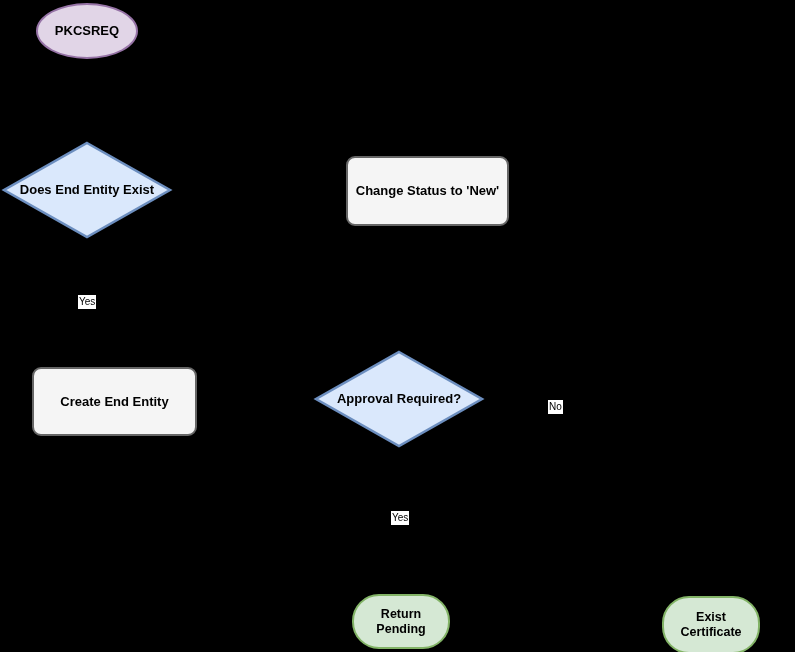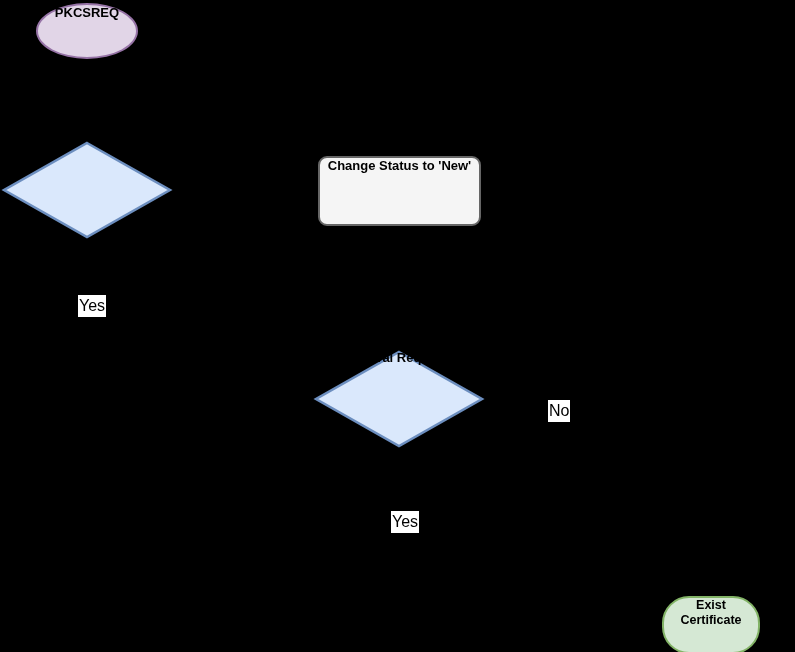--- a/index.html
+++ b/index.html
@@ -11,21 +11,21 @@
   .canvas {
     position: relative;
     width: 795px;
     height: 652px;
     background: #000000;
     overflow: hidden;
   }
   .node {
     position: absolute;
     display: flex;
-    align-items: flex-start;
+    align-items: center;
     justify-content: center;
     box-sizing: border-box;
     text-align: center;
   }
   .node-label {
     font-weight: bold;
     font-size: 13px;
     color: #000000;
     line-height: 1.2;
     padding: 0 4px;
@@ -35,20 +35,21 @@
   
   .ellipse {
     background: #E1D5E7;
     border: 2px solid #9673A6;
     border-radius: 50%;
   }
   .process {
     background: #F5F5F5;
     border: 2px solid #666666;
     border-radius: 9px;
+    margin-left: 28px;
   }
   .terminator {
     background: #D5E8D4;
     border: 2px solid #82B366;
     border-radius: 27px;
   }
   .terminator .node-label { font-size: 12.5px; }
   .diamond { background: transparent; border: none; }
   .diamond svg {
     position: absolute;
@@ -68,21 +69,21 @@
   .pos-create-end-entity  { left: 4px;   top: 367px; width: 165px; height: 69px; }
   .pos-approval-required  { left: 313px; top: 350px; width: 172px; height: 98px; }
   .pos-issue-certificate  { left: 628px; top: 365px; width: 162px; height: 70px; }
   .pos-return-pending     { left: 352px; top: 594px; width: 98px;  height: 55px; }
   .pos-return-certificate { left: 662px; top: 596px; width: 98px;  height: 58px; }
   
   .edge-label {
     position: absolute;
     background: #FFFFFF;
     color: #000000;
-    font-size: 16px;
+    font-size: 10px;
     line-height: 1.35;
     padding: 0 1px;
     white-space: nowrap;
     z-index: 3;
   }
   .pos-label-yes1 { left: 78px;  top: 295px; }
   .pos-label-no1  { left: 548px; top: 400px; }
   .pos-label-yes2 { left: 391px; top: 511px; }
 </style>
 </head>
@@ -91,39 +92,46 @@
 <div class="canvas">
 
   <div class="node ellipse pos-pkcsreq">
     <span class="node-label">PKCSREQ</span>
   </div>
 
   <div class="node diamond pos-does-exist">
     <svg viewBox="0 0 172 98" preserveAspectRatio="none">
       <polygon points="86,2 169,49 86,96 3,49"></polygon>
     </svg>
+    <span class="node-label">Does End Entity Exist</span>
   </div>
 
   <div class="node process pos-change-status">
     <span class="node-label">Change Status to 'New'</span>
   </div>
 
   <span class="edge-label pos-label-yes1">Yes</span>
 
+  <div class="node process pos-create-end-entity">
+    <span class="node-label">Create End Entity</span>
+  </div>
 
   <div class="node diamond pos-approval-required">
     <svg viewBox="0 0 172 98" preserveAspectRatio="none">
       <polygon points="86,2 169,49 86,96 3,49"></polygon>
     </svg>
     <span class="node-label">Approval Required?</span>
   </div>
 
   <span class="edge-label pos-label-no1">No</span>
 
 
   <span class="edge-label pos-label-yes2">Yes</span>
 
+  <div class="node terminator pos-return-pending">
+    <span class="node-label">Return Pending</span>
+  </div>
 
   <div class="node terminator pos-return-certificate">
     <span class="node-label">Exist Certificate</span>
   </div>
 
 </div>
 
 </body></html>

